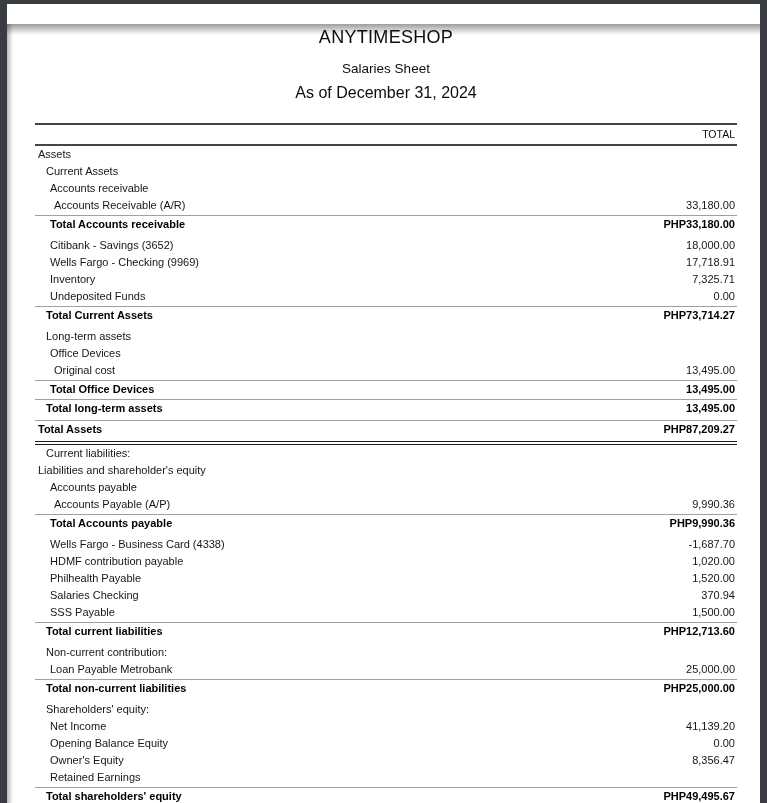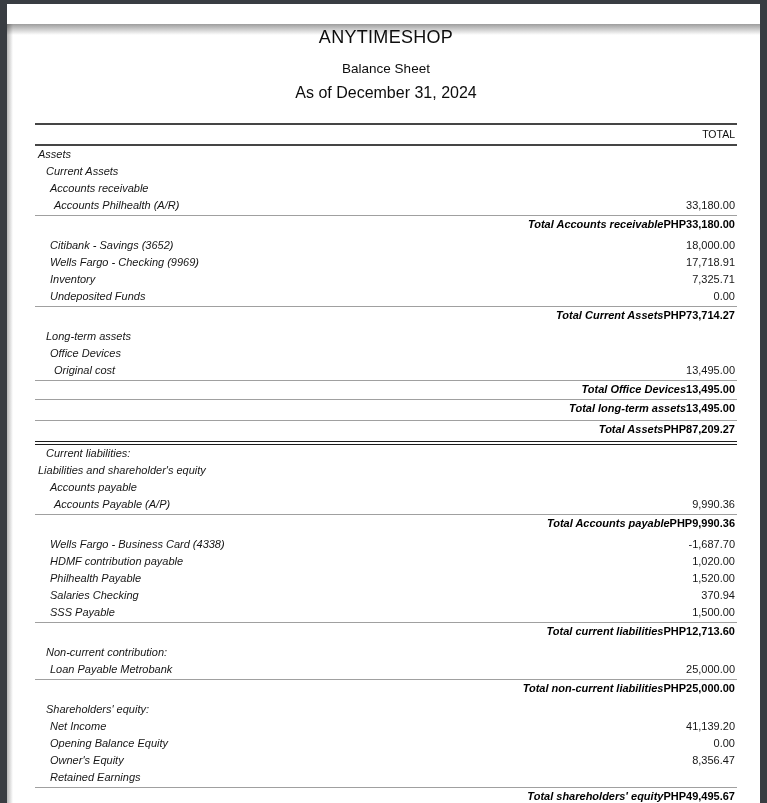--- a/index.html
+++ b/index.html
@@ -20,67 +20,67 @@
   .company{margin-top:2px;font-size:18px;line-height:22px;color:#0d0d0d;letter-spacing:0.3px;}
   .title{margin-top:12px;font-size:13.5px;line-height:17px;color:#0d0d0d;}
   .period{margin-top:8px;font-size:16px;line-height:15px;color:#0d0d0d;}
   .table{position:absolute;left:28px;top:99px;width:702px;font-size:11px;}
   .col-header{
     border-top:2px solid #454545;border-bottom:2px solid #454545;
     height:19px;line-height:19px;text-align:right;padding-right:2px;
     font-size:10.5px;color:#0d0d0d;
   }
   .row{display:flex;justify-content:space-between;height:17px;line-height:17px;}
-  .row .lbl{white-space:nowrap;font-style:italic;}
+  .row .lbl{white-space:nowrap;}
   .row .val{text-align:right;padding-right:2px;white-space:nowrap;}
   .lv0{padding-left:3px;}
   .lv1{padding-left:11px;}
   .lv2{padding-left:15px;}
   .lv3{padding-left:19px;}
-  .row.total{border-top:1px solid #a0a0a0;font-weight:bold;color:#000;margin-top:1px;justify-content:flex-end;}
+  .row.total{border-top:1px solid #a0a0a0;font-weight:bold;color:#000;margin-top:1px;}
   .row.grand{border-top:1px solid #a0a0a0;border-bottom:3px solid #222222;font-weight:bold;color:#000;margin-top:1px;}
   .gap-after{margin-bottom:4px;}
   .gap-before{margin-top:3px !important;}
   .double-line{height:2px;border-top:1px solid #1d1d1d;border-bottom:1px solid #1d1d1d;margin-top:3px;}
 </style>
 </head>
 <body>
 
 <div class="screen">
   <div class="frame-top" style="background: rgb(57, 61, 66);"></div>
   <div class="frame-left" style="background: rgb(57, 61, 66);"></div>
   <div class="frame-right" style="background: rgb(57, 61, 66);"></div>
 
   <div class="page">
     <div class="top-shadow"></div>
     <div class="left-shadow"></div>
 
     <div class="report-header">
       <div class="company">ANYTIMESHOP</div>
-      <div class="title">Balance Sheet</div>
+      <div class="title">Salaries Sheet</div>
       <div class="period">As of December 31, 2024</div>
     </div>
 
     <div class="table">
       <div class="col-header">TOTAL</div>
       <div>
           <div class="row section">
             <span class="lbl lv0">Assets</span>
             <span class="val"></span>
           </div>
           <div class="row section">
             <span class="lbl lv1">Current Assets</span>
             <span class="val"></span>
           </div>
           <div class="row section">
             <span class="lbl lv2">Accounts receivable</span>
             <span class="val"></span>
           </div>
           <div class="row item">
-            <span class="lbl lv3">Accounts Philhealth (A/R)</span>
+            <span class="lbl lv3">Accounts Receivable (A/R)</span>
             <span class="val">33,180.00</span>
           </div>
           <div class="row total gap-after">
             <span class="lbl lv2">Total Accounts receivable</span>
             <span class="val">PHP33,180.00</span>
           </div>
           <div class="row item">
             <span class="lbl lv2">Citibank - Savings (3652)</span>
             <span class="val">18,000.00</span>
           </div>

